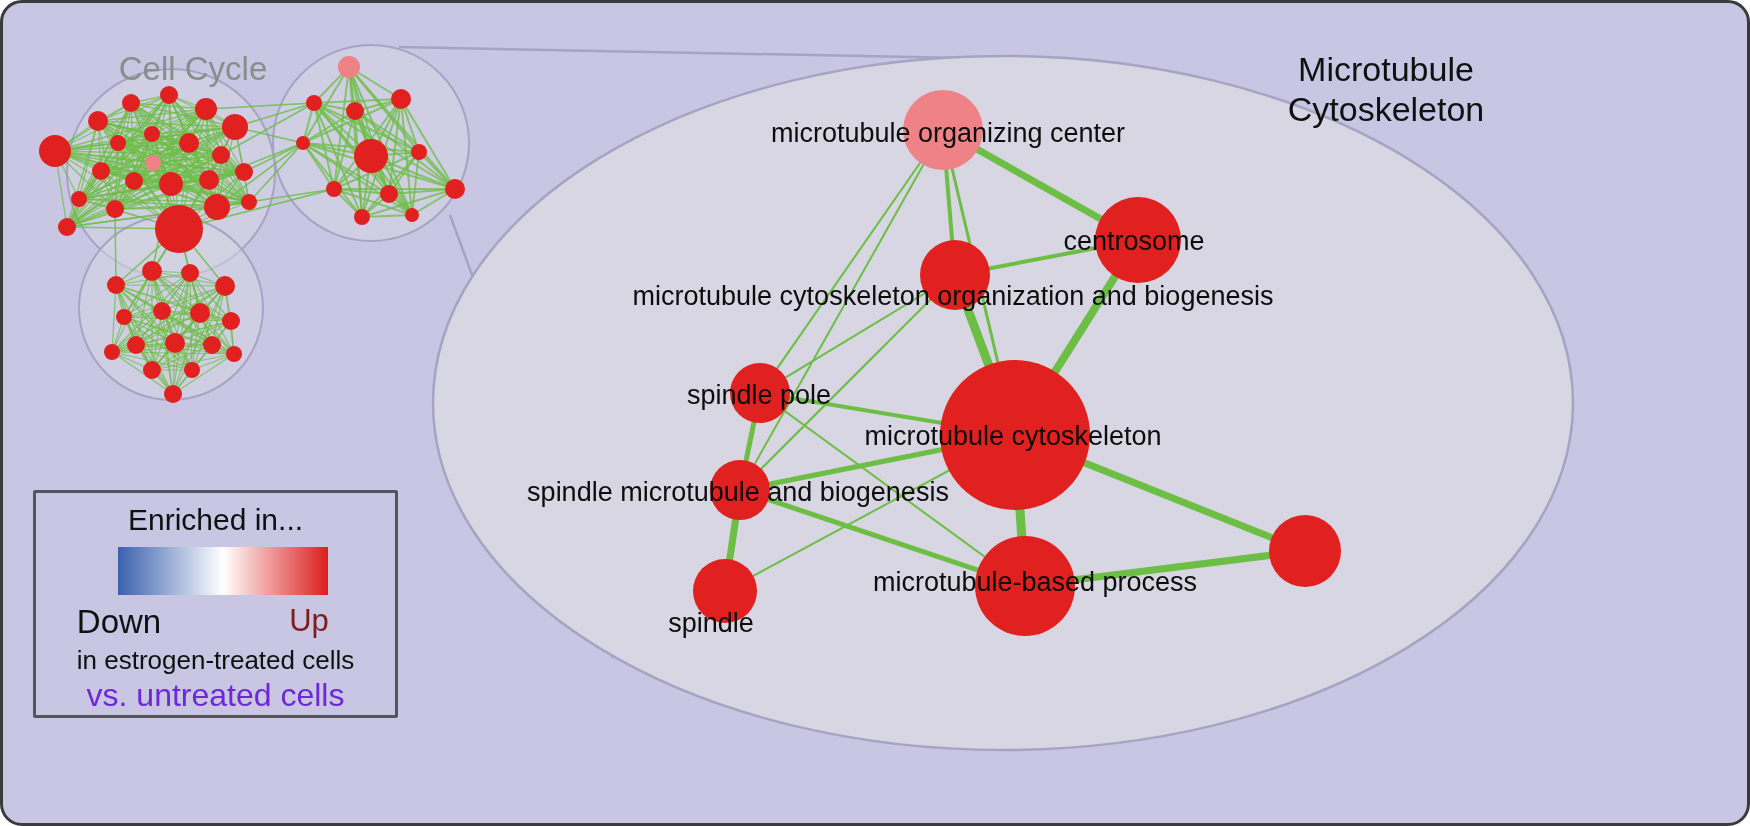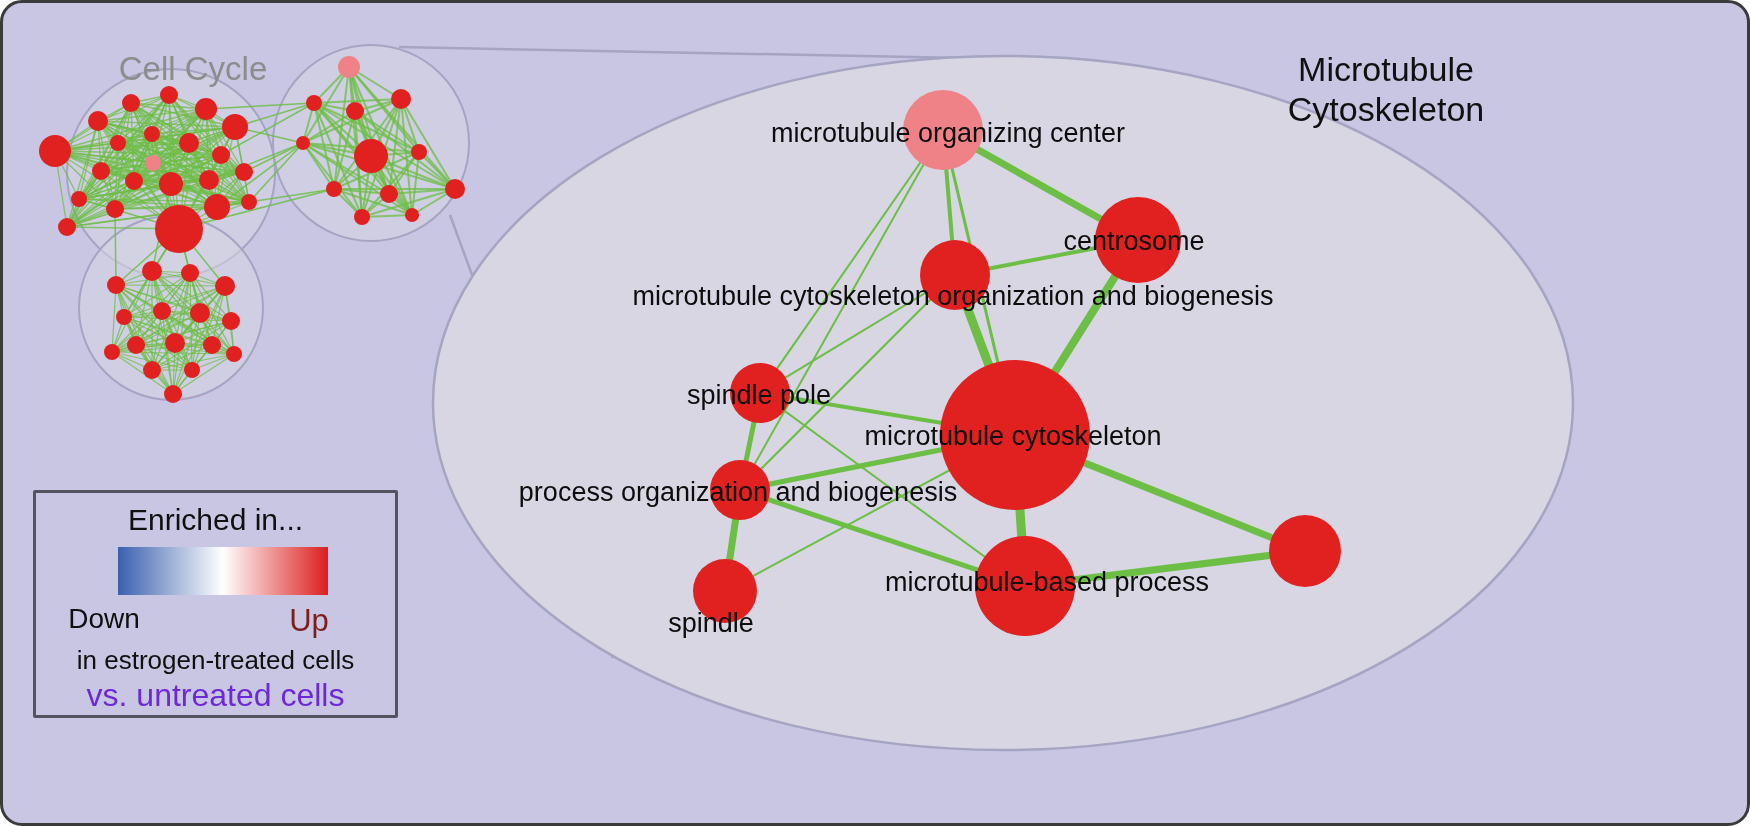--- a/index.html
+++ b/index.html
@@ -42,22 +42,22 @@
     border-radius: 2px;
   }
   .legend-title {
     position: absolute; left: 50%; top: 10px; transform: translateX(-50%);
     font-size: 30px; color: #101010; white-space: nowrap;
   }
   .legend-bar {
     position: absolute; left: 82px; top: 54px; width: 210px; height: 48px;
   }
   .legend-down {
-    position: absolute; left: 68px; top: 110px; transform: translateX(-50%);
-    font-size: 28px; color: #101010;
+    position: absolute; left: 83px; top: 110px; transform: translateX(-50%);
+    font-size: 33px; color: #101010;
   }
   .legend-up {
     position: absolute; left: 273px; top: 110px; transform: translateX(-50%);
     font-size: 31px; color: #7f1d1d;
   }
   .legend-sub1 {
     position: absolute; left: 50%; top: 152px; transform: translateX(-50%);
     font-size: 26px; color: #101010; white-space: nowrap;
   }
   .legend-sub2 {
@@ -613,22 +613,22 @@
   <div class="lbl-zoom-title">
     <div>Microtubule</div>
     <div>Cytoskeleton</div>
   </div>
 
   <div class="zlabel" style="left: 945px; top: 130px;">microtubule organizing center</div>
   <div class="zlabel" style="left: 1131px; top: 238px;">centrosome</div>
   <div class="zlabel" style="left: 950px; top: 273px; margin-top: 20px;">microtubule cytoskeleton organization and biogenesis</div>
   <div class="zlabel" style="left: 756px; top: 392px;">spindle pole</div>
   <div class="zlabel" style="left: 1010px; top: 433px;">microtubule cytoskeleton</div>
-  <div class="zlabel" style="left: 735px; top: 489px;">process organization and biogenesis</div>
-  <div class="zlabel" style="left: 1032px; top: 579px; margin-left: 12px;">microtubule-based process</div>
+  <div class="zlabel" style="left: 735px; top: 489px;">spindle microtubule and biogenesis</div>
+  <div class="zlabel" style="left: 1032px; top: 579px;">microtubule-based process</div>
   <div class="zlabel" style="left: 708px; top: 592px; margin-top: 28px;">spindle</div>
 
   <div class="legend" style="border-color: rgb(84, 84, 94);">
     <div class="legend-title">Enriched in...</div>
     <div class="legend-bar" style="background: linear-gradient(to right, rgb(58, 96, 174), rgb(255, 255, 255) 50%, rgb(220, 30, 30));"></div>
     <div class="legend-down">Down</div>
     <div class="legend-up">Up</div>
     <div class="legend-sub1">in estrogen-treated cells</div>
     <div class="legend-sub2">vs. untreated cells</div>
   </div>

